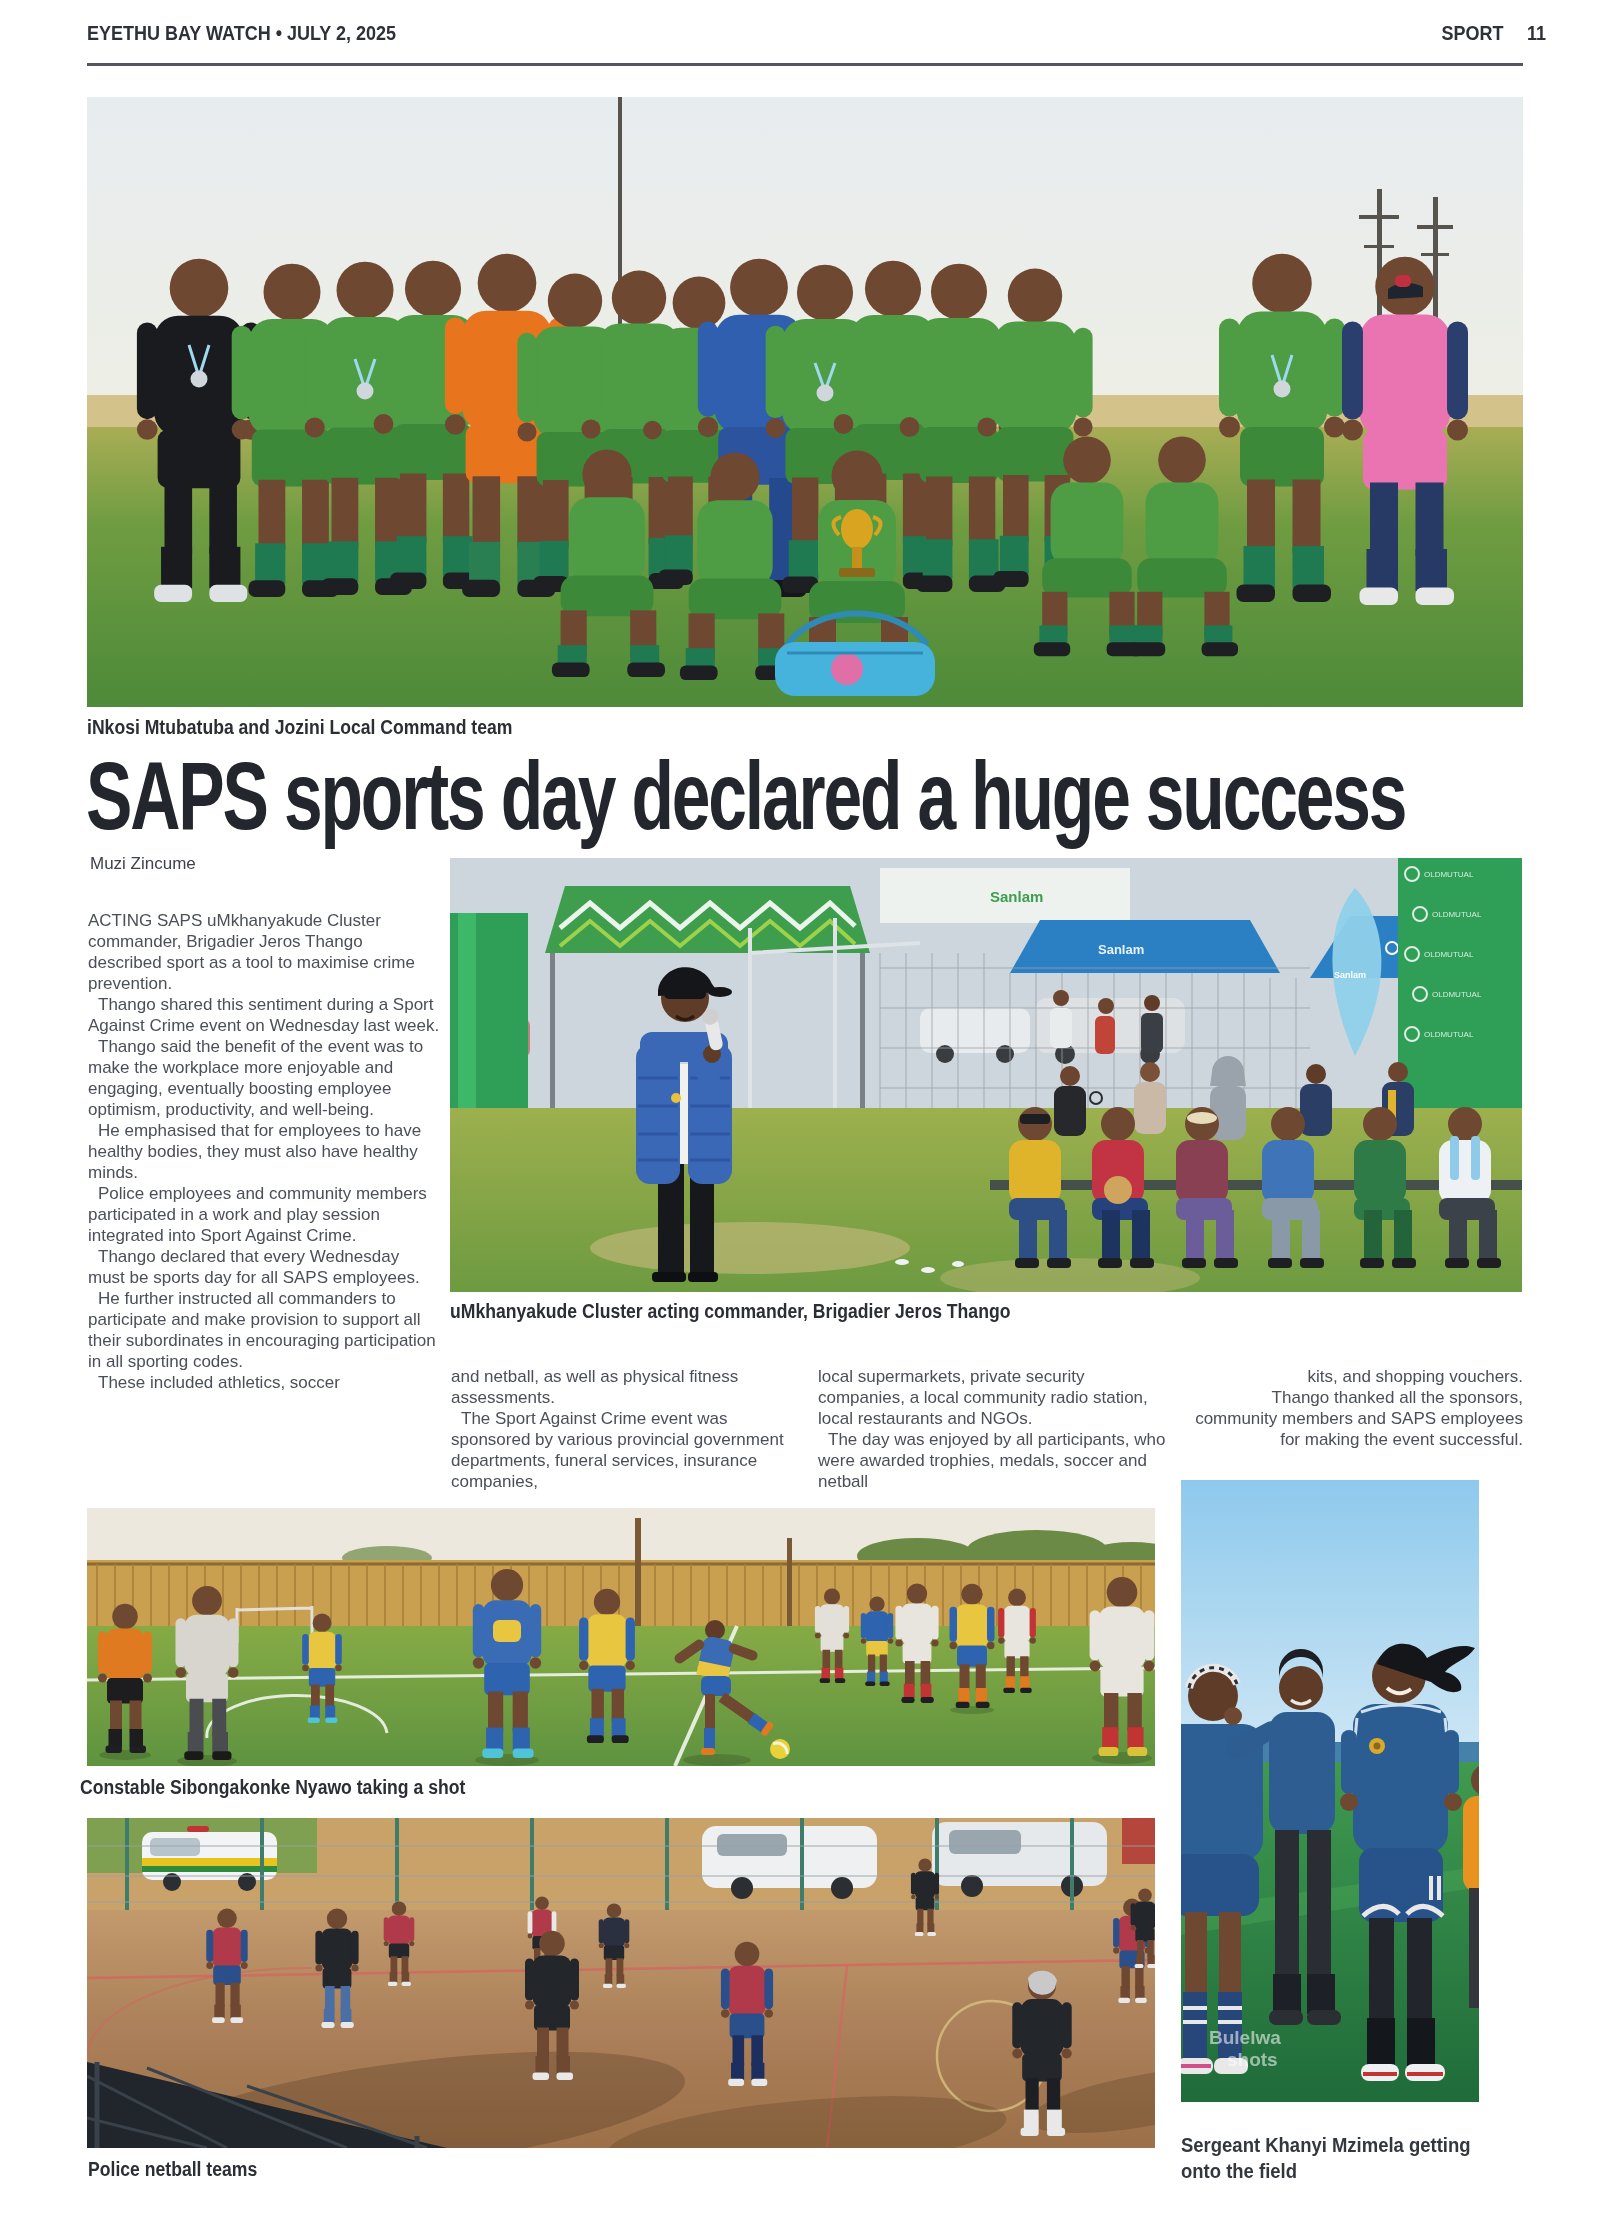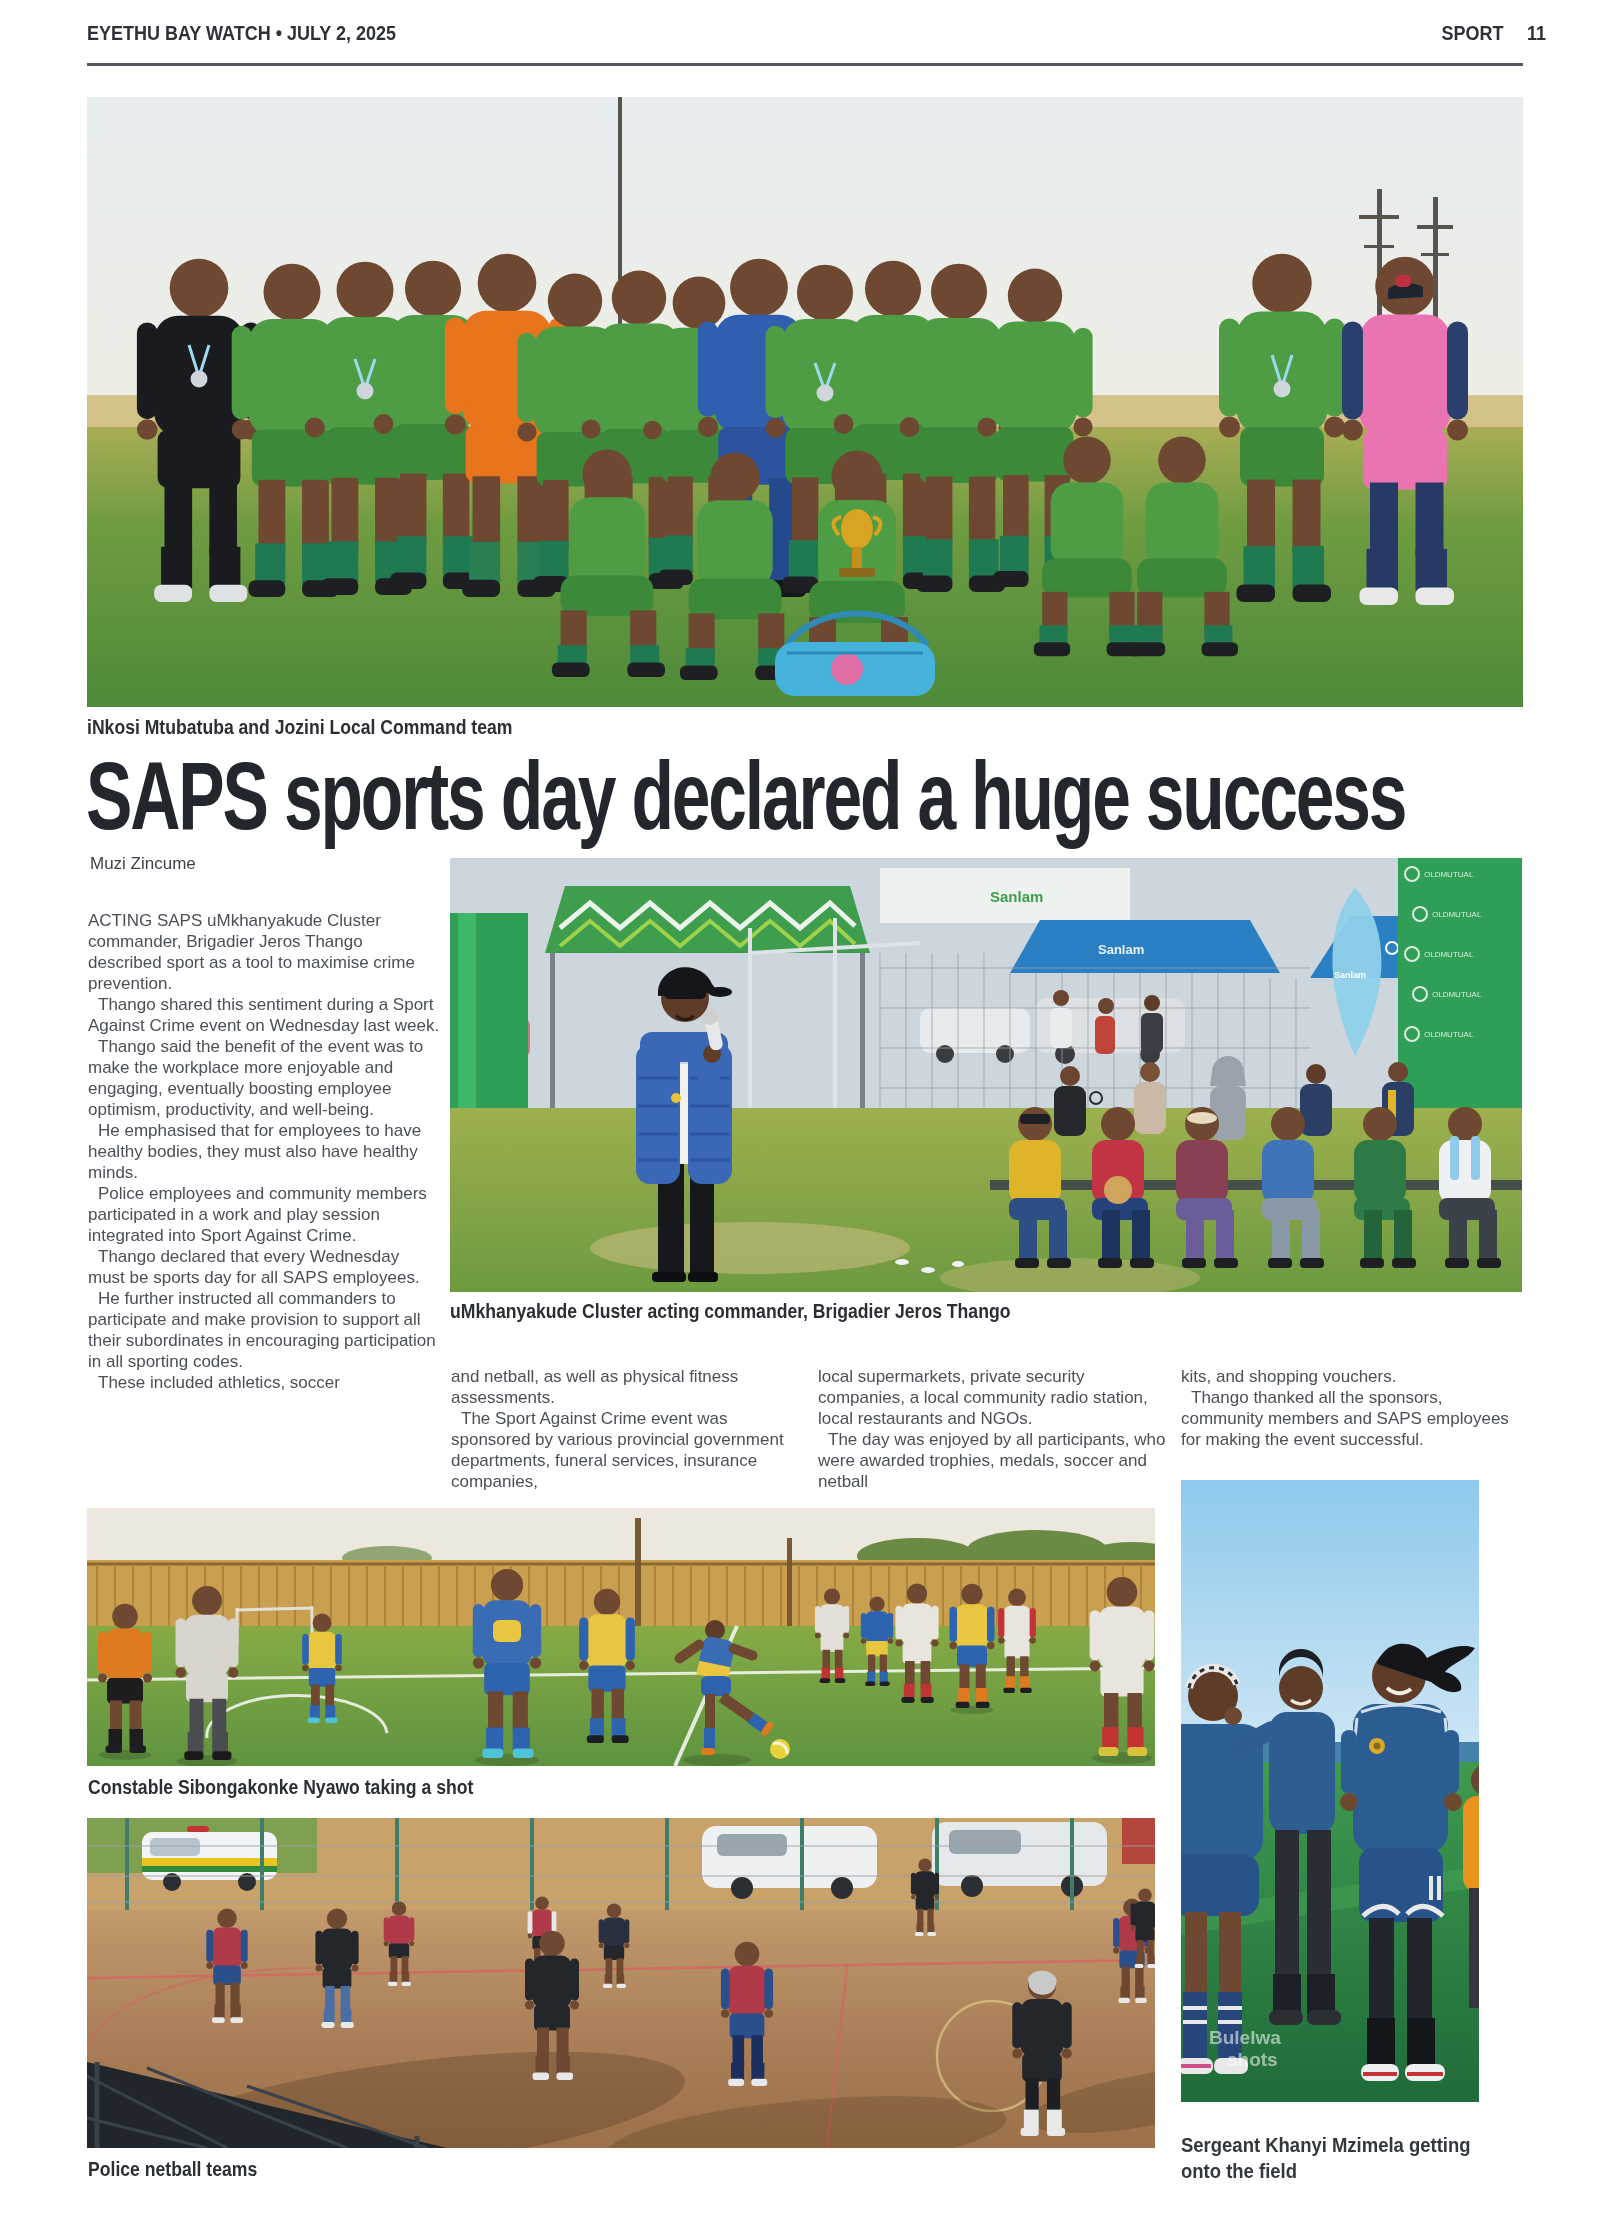--- a/index.html
+++ b/index.html
@@ -319,21 +319,21 @@
   </div>
 
   <div class="abs body-col" style="left:451px;top:1342px;width:352px;">
       <p>and netball, as well as physical fitness assessments.</p>
       <p class="ind">The Sport Against Crime event was sponsored by various provincial government departments, funeral services, insurance companies,</p>
     </div>
   <div class="abs body-col" style="left:818px;top:1342px;width:352px;">
       <p>local supermarkets, private security companies, a local community radio station, local restaurants and NGOs.</p>
       <p class="ind">The day was enjoyed by all participants, who were awarded trophies, medals, soccer and netball</p>
     </div>
-  <div class="abs body-col" style="left:1181px;top:1342px;width:342px;">
+  <div class="abs body-col" style="left:1181px;top:1342px;width:342px;text-align:right;">
       <p>kits, and shopping vouchers.</p>
       <p class="ind">Thango thanked all the sponsors, community members and SAPS employees for making the event successful.</p>
     </div>
 
   <div class="abs photo" style="left:87px;top:1508px;width:1068px;height:258px;">
     <svg viewBox="0 0 1068 258" width="1068" height="258">
       <defs>
         <linearGradient id="sp-grass" x1="0" y1="0" x2="0" y2="1">
           <stop offset="0" stop-color="#86ab45"></stop>
             <stop offset="1" stop-color="#5f9340"></stop>
@@ -403,21 +403,21 @@
         <g transform="rotate(-55 640 192)">
             <rect x="634" y="186" width="11" height="40" fill="#6f4832"></rect>
             <rect x="633" y="222" width="12" height="18" fill="#2e63b0"></rect>
             <rect x="632" y="238" width="15" height="7" rx="3" fill="#e07a20"></rect>
           </g>
       </g>
       <circle cx="693" cy="241" r="10" fill="#e8d23a"></circle>
       <path d="M686,236 a10,10 0 0 1 14,10" stroke="#f6f2dc" stroke-width="3" fill="none"></path>
     </svg>
   </div>
-  <div class="abs" style="left:88px;top:1776px;">
+  <div class="abs" style="left:80px;top:1776px;">
     <span class="cap">Constable Sibongakonke Nyawo taking a shot</span>
   </div>
 
   <div class="abs photo" style="left:87px;top:1818px;width:1068px;height:330px;">
     <svg viewBox="0 0 1068 330" width="1068" height="330">
       <defs>
         <linearGradient id="np-court" x1="0" y1="0" x2="0" y2="1">
           <stop offset="0" stop-color="#c29a6c"></stop>
             <stop offset="0.5" stop-color="#ab805a"></stop>
             <stop offset="1" stop-color="#9c7048"></stop>

